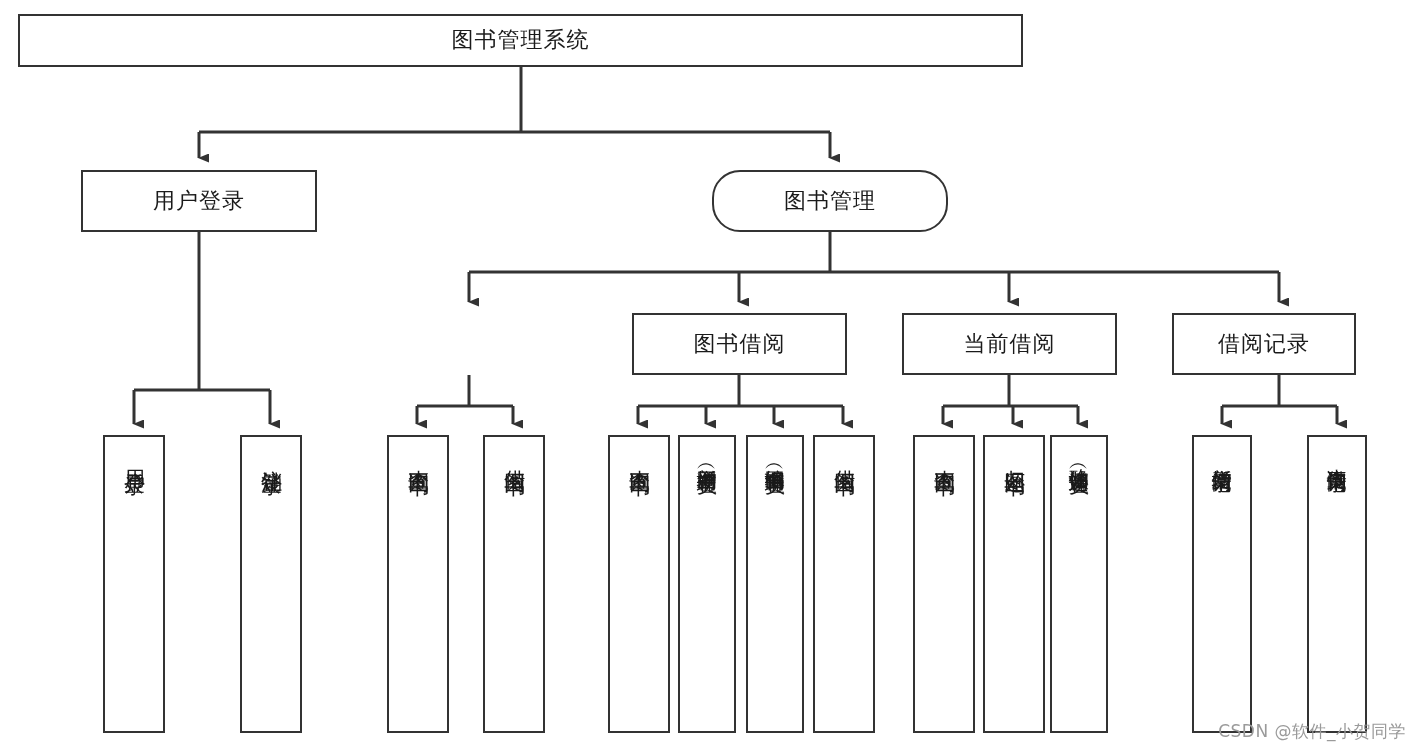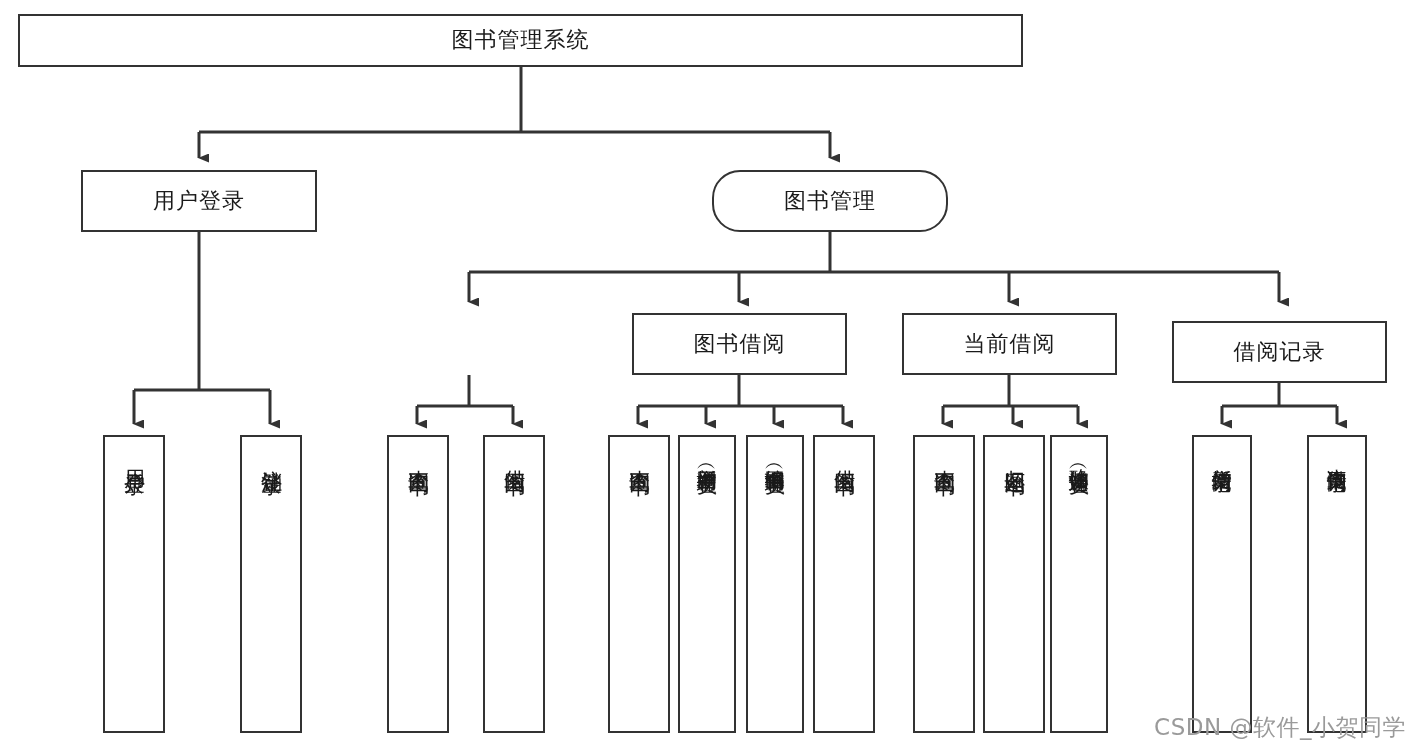--- a/index.html
+++ b/index.html
@@ -59,21 +59,21 @@
     text-align: left;
   }
   .node-v.tall-text .node-label {
     font-size: 20px;
     letter-spacing: 1px;
   }
   .watermark {
     position: absolute;
     right: 10px;
     bottom: 4px;
-    font-size: 23px;
+    font-size: 17px;
     color: #9a9a9a;
     white-space: nowrap;
     letter-spacing: 0.5px;
   }
 </style>
 </head>
 <body>
 
 <div id="diagram-root">
 
@@ -137,21 +137,21 @@
   <div class="node node-h" style="left:712px; top:170px; width:236px; height:62px;border-radius:28px;">
     <span class="node-label">图书管理</span>
   </div>
 
   <div class="node node-h" style="left:632px; top:313px; width:215px; height:62px;">
     <span class="node-label">图书借阅</span>
   </div>
   <div class="node node-h" style="left:902px; top:313px; width:215px; height:62px;">
     <span class="node-label">当前借阅</span>
   </div>
-  <div class="node node-h" style="left:1172px; top:321px; width:215px; height:62px;">
+  <div class="node node-h" style="left:1172px; top:313px; width:184px; height:62px;">
     <span class="node-label">借阅记录</span>
   </div>
 
   <div class="node node-v" style="left:103px; top:435px; width:62px; height:298px;">
     <span class="node-label">用户登录</span>
   </div>
   <div class="node node-v" style="left:240px; top:435px; width:62px; height:298px;">
     <span class="node-label">注销登录</span>
   </div>
 

